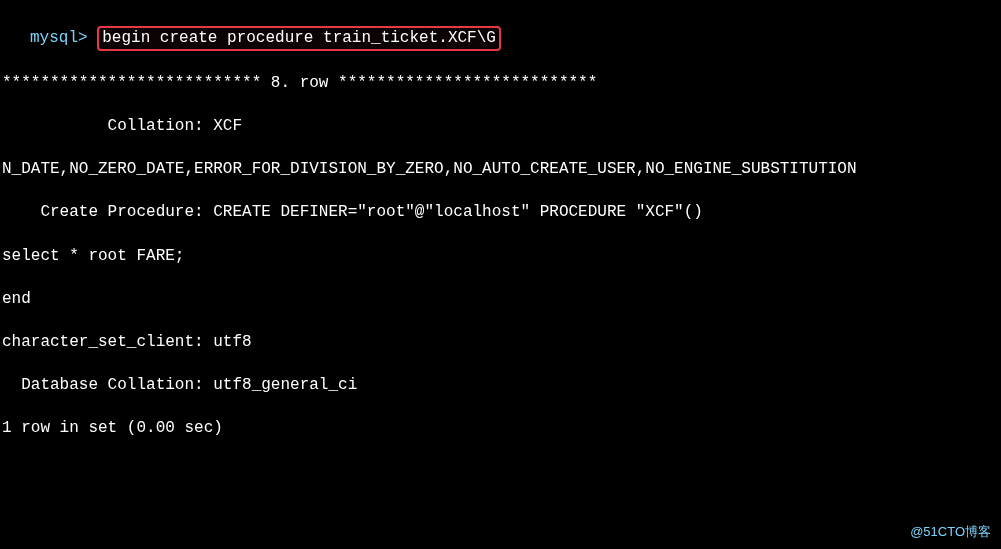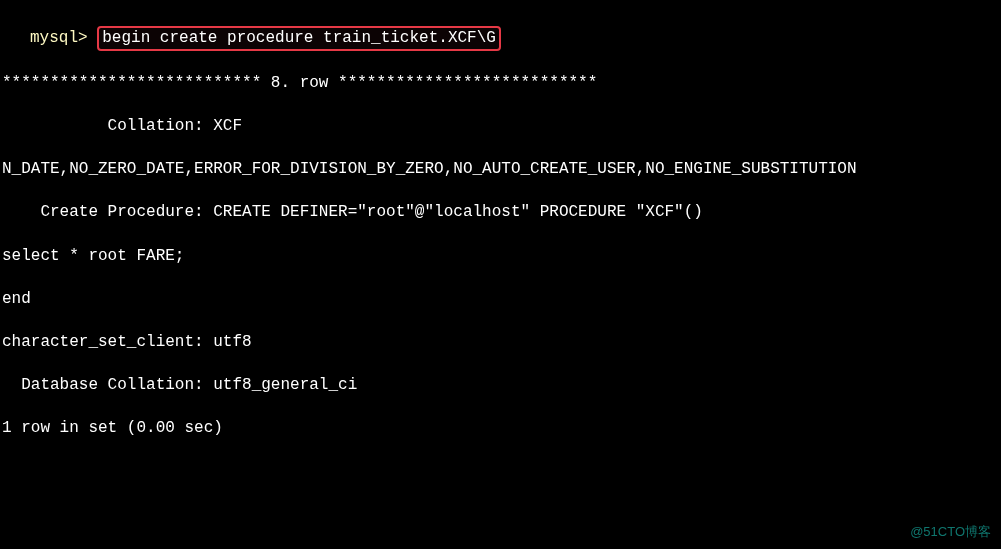--- a/index.html
+++ b/index.html
@@ -16,35 +16,35 @@
       position: relative;
     }
     .terminal {
       padding: 4px 2px;
       white-space: pre;
     }
     .line {
       display: block;
     }
     .prompt {
-      color: #fef9c3;
+      color: #7dd3fc;
       padding-left: 28px;
     }
     .highlight {
       border: 2px solid #e63946;
       border-radius: 4px;
       padding: 0 3px;
       display: inline-block;
       background: rgba(230,57,70,0.05);
     }
     .watermark {
       position: absolute;
       bottom: 8px;
       right: 10px;
-      color: #0f766e;
+      color: #7dd3fc;
       font-size: 13px;
       font-family: sans-serif;
     }
   </style>
 </head>
 <body>
 
 <div class="terminal">
 <span class="line"><span class="prompt">mysql&gt; </span><span class="highlight">begin create procedure train_ticket.XCF\G</span></span>
 <span class="line">*************************** 8. row ***************************</span>

